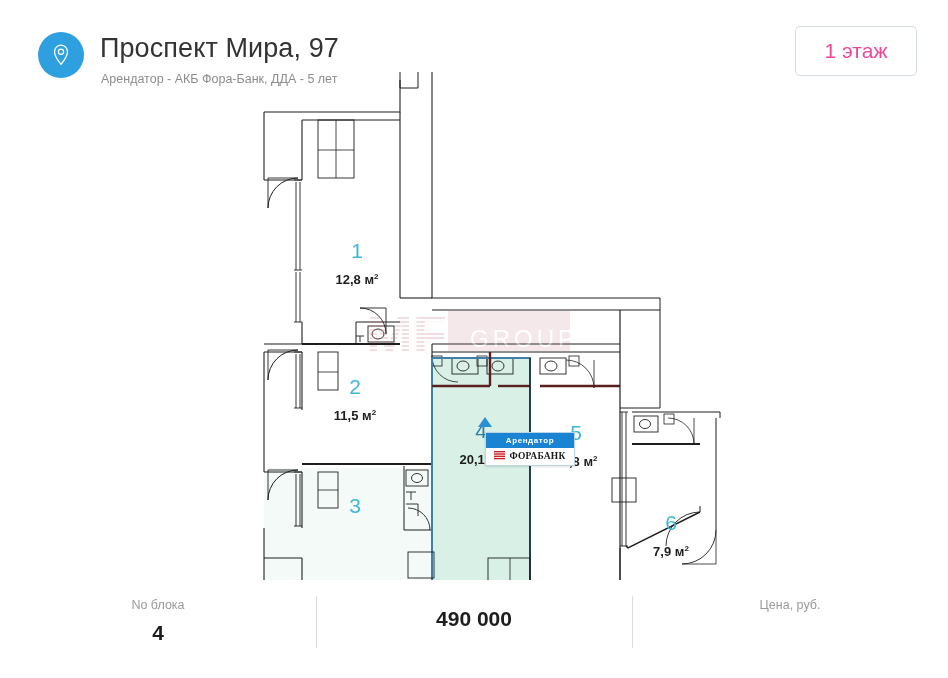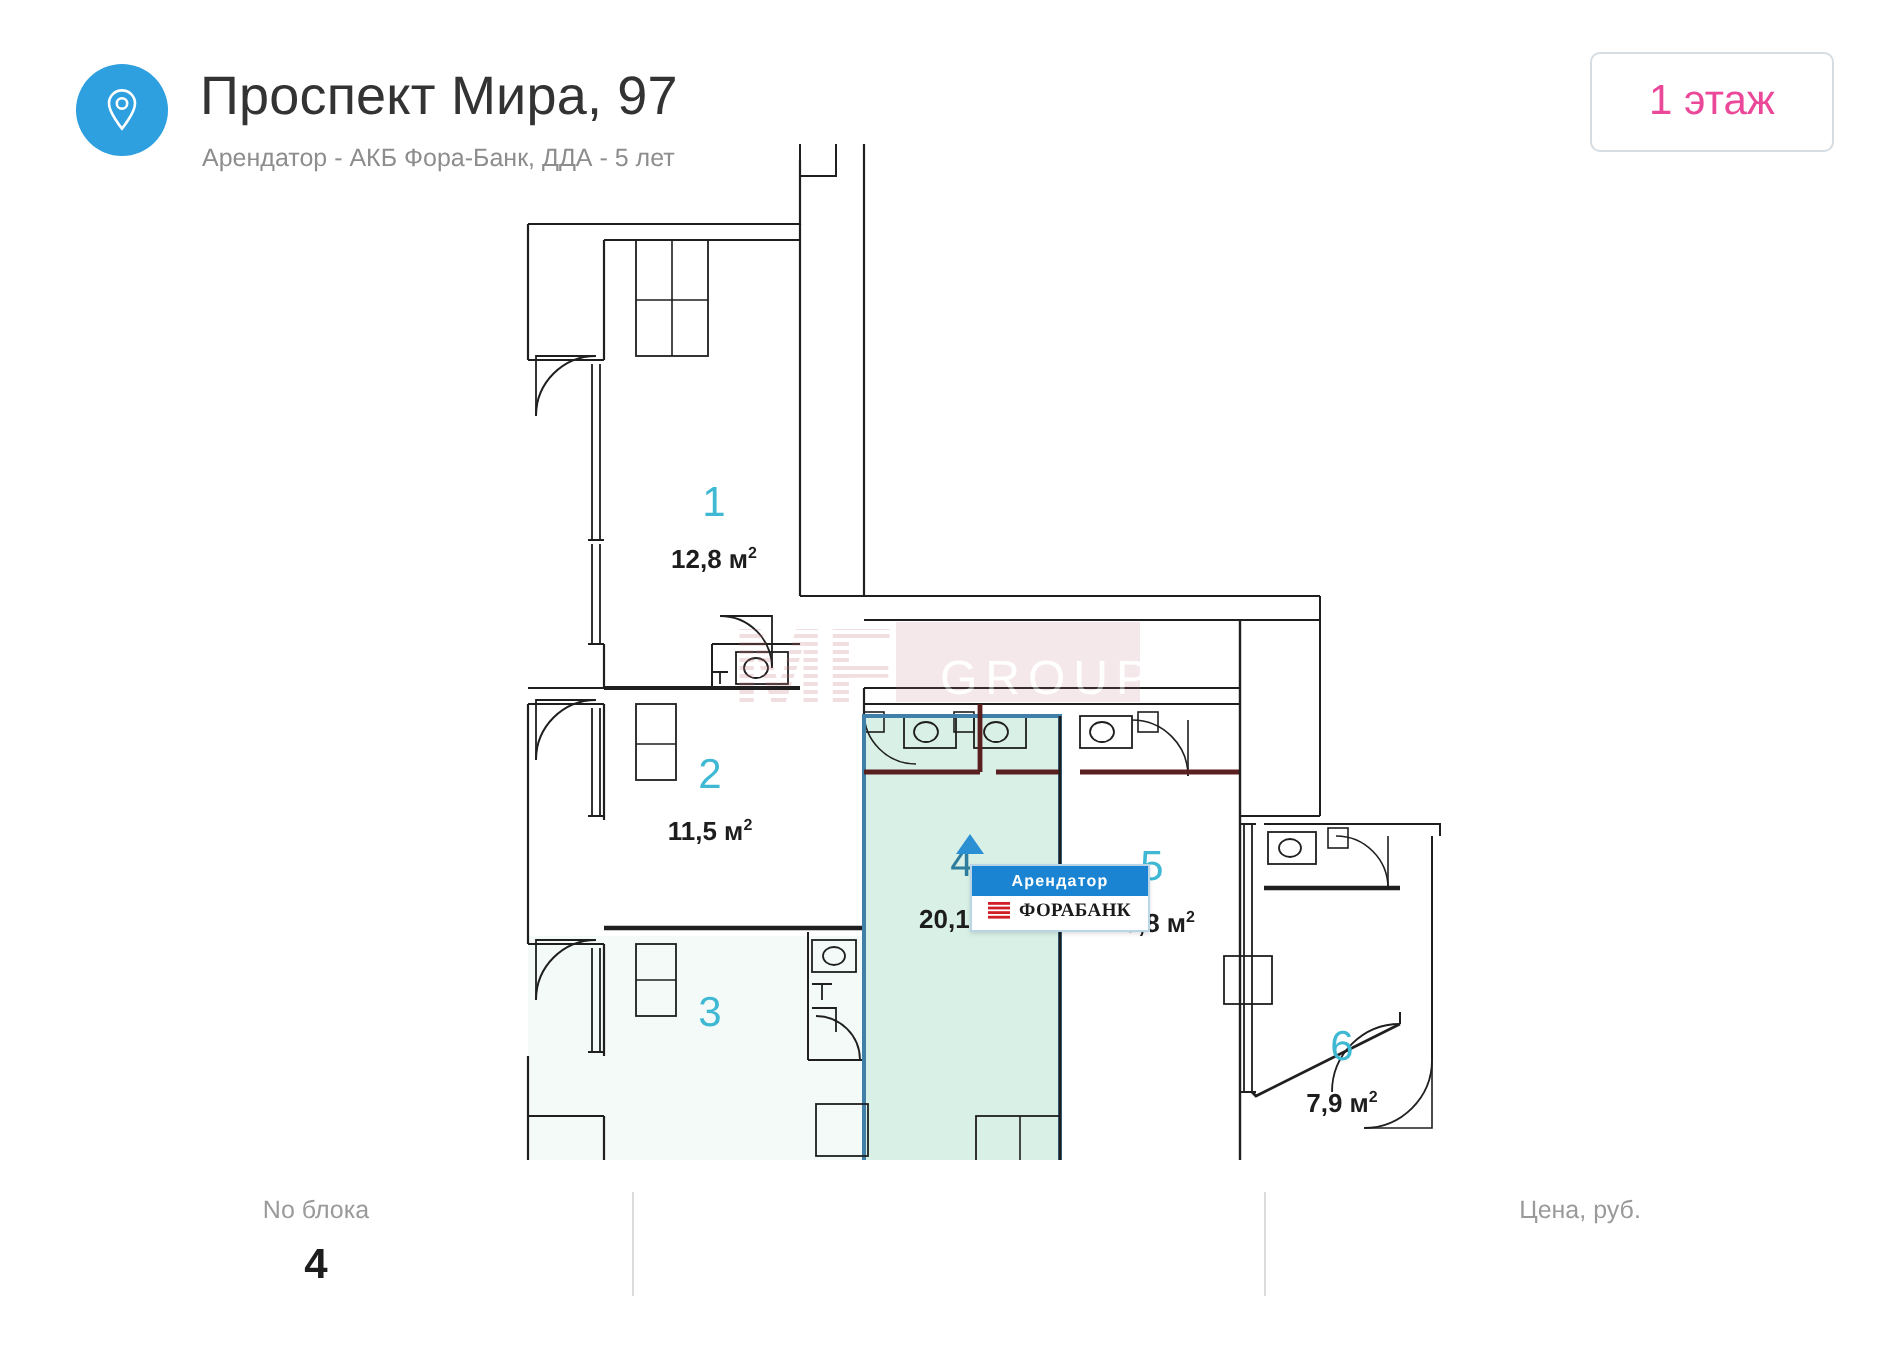--- a/index.html
+++ b/index.html
@@ -384,18 +384,19 @@
 
 <div class="info-bar">
 
   <div class="info-col">
     <div class="info-label">No блока</div>
     <div class="info-value"><span>4</span><span class="sup-small"></span></div>
   </div>
 
 
   <div class="info-col">
+    <div class="info-value"><span>490 000</span><span class="sup-small"></span></div>
   </div>
 
   <div class="info-col">
     <div class="info-label">Цена, руб.</div>
   </div>
 </div>
 
 </body></html>

